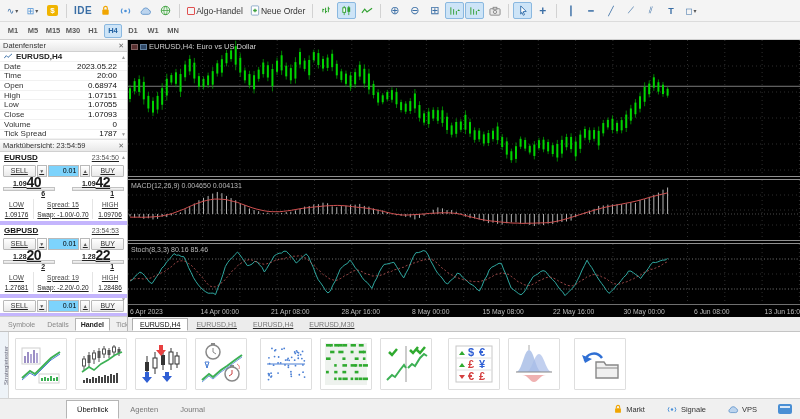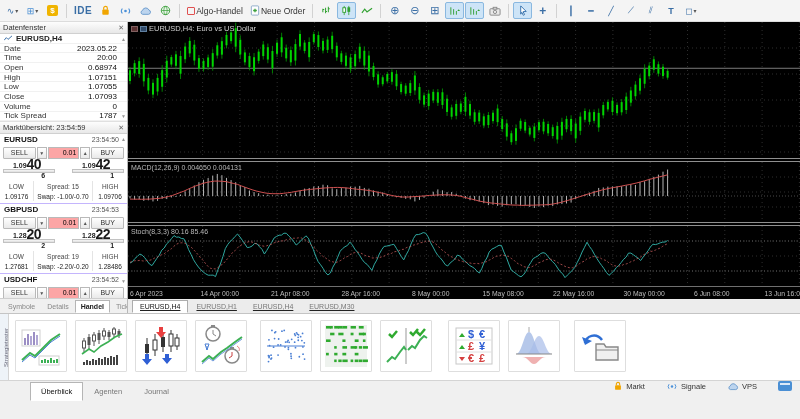--- a/index.html
+++ b/index.html
@@ -29,29 +29,29 @@
   .phead { height:12px; background:linear-gradient(#fdfdfd,#e8e8e8); border-bottom:1px solid #d0d0d0;
            display:flex; align-items:center; padding:0 3px; color:#333; font-size:7.5px; }
   .phead .x { margin-left:auto; color:#666; font-size:7px; }
   .dw { height:88px; position:relative; border-bottom:1px solid #e0e0e0; }
   .dwrow { height:9.7px; display:flex; align-items:center; padding:0 4px; border-bottom:1px solid #f1f1f1; }
   .dwrow .k { color:#333; }
   .dwrow .v { margin-left:auto; color:#111; padding-right:6px;}
   .dwsym { font-weight:bold; color:#222; }
   .scr { position:absolute; right:1px; font-size:5px; color:#999; }
   .mw { height:164px; overflow:hidden; position:relative; }
-  .mwblock { border-bottom:1px solid #c4b5fd; }
+  .mwblock { border-bottom:4px solid #c4b5fd;text-decoration:underline; }
   .mwname { height:11px; display:flex; align-items:center; padding:0 4px; font-weight:bold; color:#111; }
   .mwname .t { margin-left:auto; font-weight:normal; color:#555; font-size:7px; padding-right:4px;}
   .mworder { height:15px; display:flex; align-items:center; gap:1px; padding:0 3px; }
   .mwbtn { flex:1.2; height:12px; background:linear-gradient(#ffffff,#e9e9e9); border:1px solid #b9b9b9; border-radius:1px;
            font-size:7px; color:#333; display:flex; align-items:center; justify-content:center; }
   .mwsm { width:10px; height:12px; background:linear-gradient(#ffffff,#e9e9e9); border:1px solid #b9b9b9; font-size:5px; color:#555;
           display:flex; align-items:center; justify-content:center; }
-  .mwlot { flex:1; height:12px; border:1px solid #b9b9b9; background:#fca5a5; font-size:7px; text-align:right; padding:0 2px; width:28px;}
+  .mwlot { flex:1; height:12px; border:1px solid #b9b9b9; background:#7dd3fc; font-size:7px; text-align:right; padding:0 2px; width:28px;}
   .mwprices { height:21px; display:flex; gap:17px; padding:9px 3px; }
   .pxbox { flex:1; background:linear-gradient(#f6f6f6,#dedede); border:1px solid #c2c2c2; display:flex; align-items:flex-end; justify-content:center; padding-bottom:2px; color:#1a1a1a; }
   .pxbox .sm { font-size:7px; font-weight:bold; margin-bottom:1px; }
   .pxbox .bg { font-size:14px; font-weight:bold; line-height:12px; letter-spacing:-0.5px;}
   .pxbox .sup { font-size:7px; font-weight:bold; vertical-align:top; margin-top:0; align-self:flex-start; padding-top:2px;}
   .mwinfo { display:flex; font-size:6.5px; color:#444; }
   .mwinfo > div { display:flex; align-items:center; justify-content:center; border-right:1px solid #e4e4e4; height:10px; }
   .mwinfo .c1 { width:34px; } .mwinfo .c2 { flex:1; } .mwinfo .c3 { width:34px; border-right:none; }
   .mwvals { height:12px; color:#222; }
   .sbtabs { height:15px; background:#f0f0f0; border-top:1px solid #cfcfcf; display:flex; align-items:flex-end; padding-left:2px; gap:0; }
@@ -75,21 +75,21 @@
   
   .tester { height:67px; background:#fff; border-top:1px solid #c4c4c4; display:flex; position:relative; }
   .vtab { width:9px; background:#eef3f8; border-right:1px solid #d4d4d4; position:relative; }
   .vtab span { position:absolute; left:-14px; top:30px; transform:rotate(-90deg); transform-origin:center; font-size:6px; color:#667; white-space:nowrap; display:block; width:40px;}
   .cards { display:flex; gap:8px; padding:6px 0 0 6px; align-items:flex-start; }
   .card { width:52px; height:52px; background:#fff; border:1px solid #dedede; border-radius:1px; display:flex; align-items:center; justify-content:center; }
   .card:nth-of-type(5){ margin-left:5px; } .card:nth-of-type(8){ margin-left:8px; } .card:nth-of-type(10){ margin-left:6px; }
   .tclose { position:absolute; left:1px; top:1px; font-size:7px; color:#777; }
 
   
-  .sbar { height:21px; background:#f0f0f0; border-top:1px solid #d4d4d4; display:flex; align-items:flex-start; }
+  .sbar { height:21px; background:#f0f0f0; border-top:1px solid #d4d4d4; display:flex; align-items:center;padding-left:36px; }
   .btabs { display:flex; align-items:flex-end; height:100%; padding-left:30px; }
   .btab { font-size:7.5px; color:#777; padding:4px 10px 4px; border:1px solid transparent; }
   .btab.active { background:#fff; border:1px solid #b5b5b5; border-bottom-color:#fff; color:#111; }
   .sright { margin-left:auto; display:flex; align-items:center; gap:21px; padding-right:8px; font-size:7.5px; color:#333; }
   .sitem { display:flex; align-items:center; gap:3px; }
   .kbico { width:14px; height:10px; background:#4a8fd4; border-radius:2px; display:inline-block; position:relative; }
   .kbico:after { content:""; position:absolute; left:2px; top:2px; right:2px; height:2px; background:#dce9f8; }
 </style>
 </head>
 <body>
@@ -221,20 +221,31 @@
       </div>
     <div class="tbtn">
         <span style="font-weight:bold">T</span>
       </div>
     <div class="tbtn">
         <span>◻</span>
         <span class="dd">▾</span>
       </div>
   </div>
 
+  <div class="tb2" id="tf-row">
+      <div class="tfbtn">M1</div>
+      <div class="tfbtn">M5</div>
+      <div class="tfbtn">M15</div>
+      <div class="tfbtn">M30</div>
+      <div class="tfbtn">H1</div>
+      <div class="tfbtn active">H4</div>
+      <div class="tfbtn">D1</div>
+      <div class="tfbtn">W1</div>
+      <div class="tfbtn">MN</div>
+    </div>
 
   <div class="mid">
     <div class="sidebar">
       <div class="phead">
         <span>Datenfenster</span>
         <span class="x">✕</span>
       </div>
       <div class="dw">
         <div class="dwrow">
           <svg width="9" height="7" viewBox="0 0 10 8" style="margin-right:3px">
@@ -351,24 +362,20 @@
             <div class="c3">HIGH</div>
           </div>
           <div class="mwinfo mwvals">
             <div class="c1">1.27681</div>
             <div class="c2">Swap: -2.20/-0.20</div>
             <div class="c3">1.28486</div>
           </div>
         </div>
 
         <div class="mwblock">
-          <div class="mwname">
-              <span>USDCHF</span>
-              <span class="t">23:54:52</span>
-            </div>
           <div class="mworder">
             <div class="mwbtn">SELL</div>
             <div class="mwsm">▼</div>
             <input class="mwlot" value="0.01" style="">
             <div class="mwsm">▲</div>
             <div class="mwbtn">BUY</div>
           </div>
         </div>
         <span class="scr" style="top:2px">▲</span>
         <span class="scr" style="bottom:14px">▼</span>

